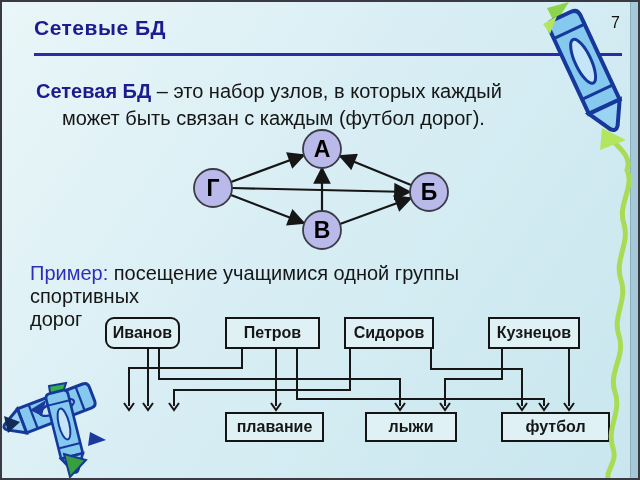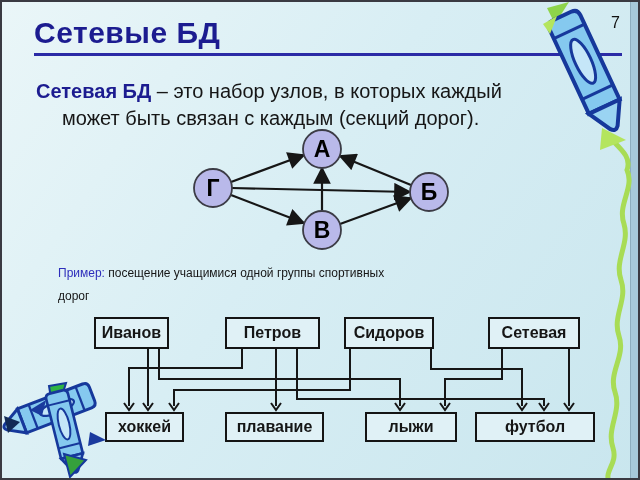--- a/index.html
+++ b/index.html
@@ -5,29 +5,29 @@
   html,body{margin:0;padding:0;background:#888;}
   .slide{
     position:relative;width:640px;height:480px;overflow:hidden;
     box-sizing:border-box;border:2px solid #3a3a42;
     background:linear-gradient(125deg,#eaf6f8 0%,#d8eef4 45%,#c9e6ee 100%);
     font-family:"Liberation Sans",sans-serif;color:#161616;
   }
   .right-strip{position:absolute;top:0;right:0;bottom:0;width:7px;
     background:#a6c9da;border-left:1px solid #8cadbe;z-index:1;}
   .page-number{position:absolute;top:12px;right:18px;font-size:16px;color:#111;z-index:2;}
-  .title{position:absolute;left:32px;top:14px;font-size:30px;font-weight:bold;
+  .title{position:absolute;left:32px;top:14px;font-size:21px;font-weight:bold;
     color:#1c1c90;letter-spacing:.5px;z-index:2;}
   .title-underline{position:absolute;left:32px;top:51px;width:588px;height:3px;
     background:#2b2ba6;z-index:2;}
   .definition{position:absolute;left:34px;top:76px;width:524px;
     font-size:20px;line-height:27px;padding-left:26px;text-indent:-26px;z-index:2;}
   .definition .term{font-weight:bold;color:#1c1c90;}
-  .example{position:absolute;left:56px;top:260px;width:500px;
-    font-size:12px;line-height:23px;z-index:2;}
+  .example{position:absolute;left:28px;top:260px;width:500px;
+    font-size:20px;line-height:23px;z-index:2;}
   .example .ex-label{color:#2d2dbb;}
   .box{position:absolute;box-sizing:border-box;border:2px solid #141414;
     background:#e0f1f6;display:flex;align-items:center;justify-content:center;
     font-size:16px;font-weight:bold;z-index:2;}
   .student{top:315px;height:32px;}
   .section{top:410px;height:30px;}
   svg.layer{position:absolute;left:0;top:0;z-index:3;pointer-events:none;}
   svg.deco{z-index:4;}
 </style>
 </head>
@@ -36,21 +36,21 @@
 <div class="slide">
 
   <div class="right-strip"></div>
 
   <div class="page-number">7</div>
 
   <div class="title">Сетевые БД</div>
   <div class="title-underline"></div>
 
   <div class="definition"><span class="term">Сетевая БД</span><span> – это набор узлов, в которых каждый</span><br>
-    <span>может быть связан с каждым (секций дорог).</span>
+    <span>может быть связан с каждым (футбол дорог).</span>
   </div>
 
   <svg class="layer" width="640" height="480" viewBox="0 0 640 480">
     <defs>
       <marker id="arr" viewBox="0 0 10 10" refX="9" refY="5" markerWidth="9" markerHeight="8" orient="auto-start-reverse">
         <path d="M0,0 L10,5 L0,10 z" fill="#161616"></path>
       </marker>
     </defs>
 
     <g stroke="#161616" stroke-width="2.2">
@@ -89,29 +89,28 @@
       <path d="M167,401 172,408 177,401"></path>
       <path d="M269,401 274,408 279,401"></path>
       <path d="M393,401 398,408 403,401"></path>
       <path d="M438,401 443,408 448,401"></path>
       <path d="M515,401 520,408 525,401"></path>
       <path d="M537,401 542,408 547,401"></path>
       <path d="M562,401 567,408 572,401"></path>
     </g>
   </svg>
 
-  <div class="box student" style="left:92px;width:75px;">Иванов</div>
+  <div class="box student" style="left:103px;width:75px;border-radius:9px;">Иванов</div>
   <div class="box student" style="left:223px;width:95px;">Петров</div>
   <div class="box student" style="left:342px;width:90px;">Сидоров</div>
-  <div class="box student" style="left:486px;width:92px;">Сетевая</div>
+  <div class="box student" style="left:486px;width:92px;">Кузнецов</div>
 
-  <div class="box section" style="left:103px;width:79px;">хоккей</div>
   <div class="box section" style="left:363px;width:92px;">лыжи</div>
   <div class="box section" style="left:223px;width:99px;">плавание</div>
-  <div class="box section" style="left:473px;width:120px;">футбол</div>
+  <div class="box section" style="left:499px;width:109px;">футбол</div>
 
   <div class="example"><span class="ex-label">Пример:</span><span> посещение учащимися одной группы спортивных</span><br>
     <span>дорог</span>
   </div>
 
   <svg class="layer deco" width="640" height="480" viewBox="0 0 640 480">
     <defs>
       <g id="crayon">
         <path d="M-17,7 Q-17,0 -10,0 L10,0 Q17,0 17,7 L17,100 L-17,100 Z" fill="#85c9ef" stroke="#16389b" stroke-width="4"></path>
         <line x1="-17" y1="17" x2="17" y2="17" stroke="#16389b" stroke-width="3"></line>

